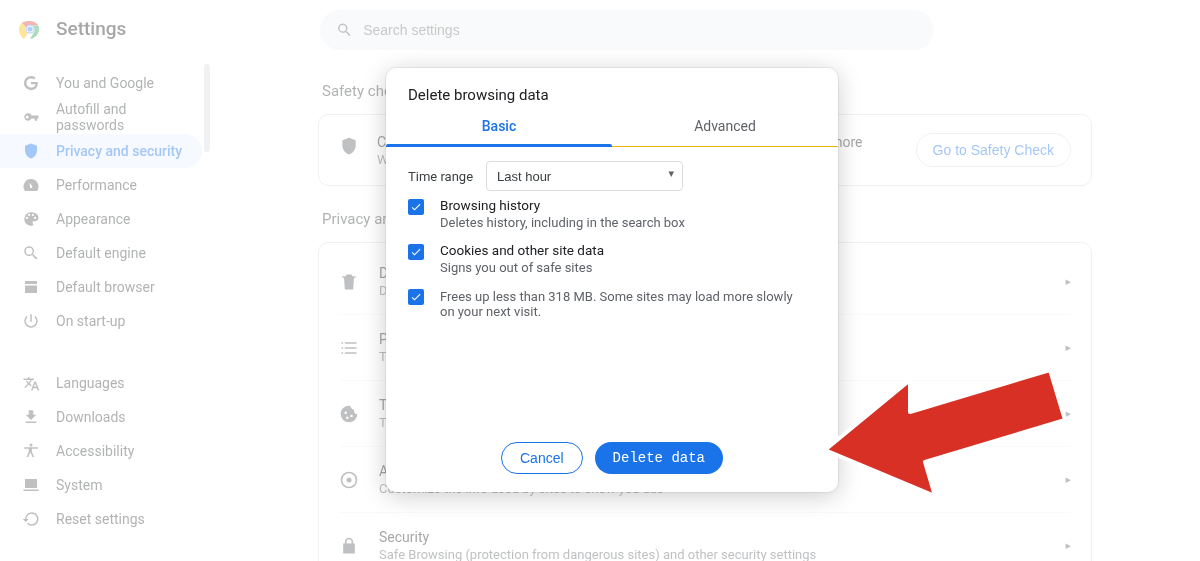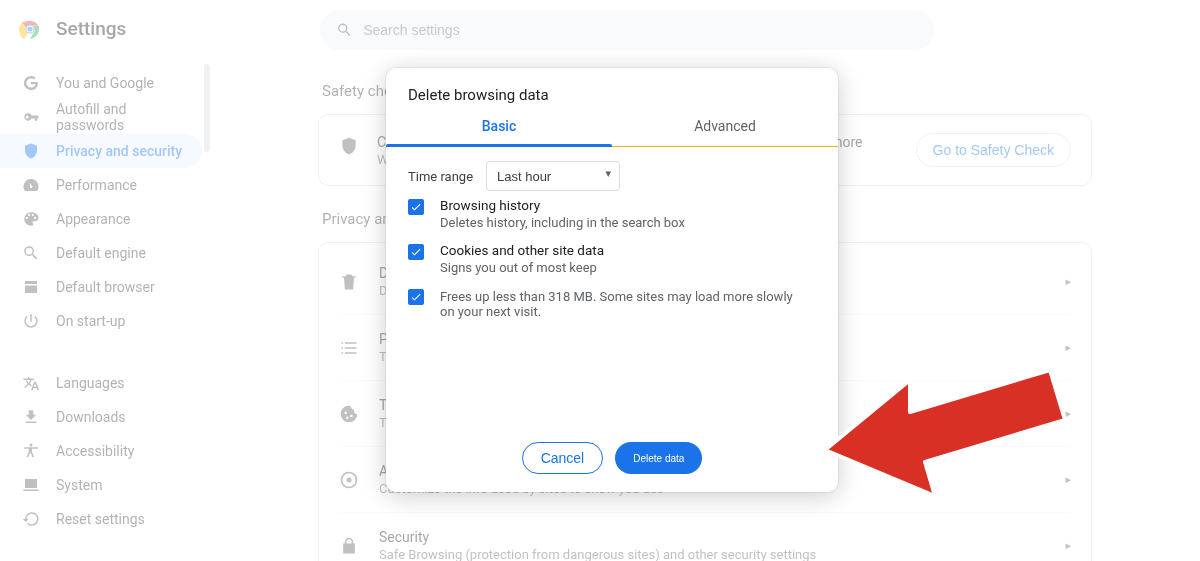--- a/index.html
+++ b/index.html
@@ -92,21 +92,21 @@
     color:#5f6368; cursor:pointer; position:relative;}
   .tab.active { color:#1a73e8; font-weight:500;}
   .tab.active::after {
     content:""; position:absolute; left:0; right:0; bottom:-1px; height:3px;
     background:#1a73e8; border-radius:2px 2px 0 0;
   }
   .body { padding:14px 22px 0; flex:1; overflow:hidden;}
   .trange { display:flex; align-items:center; margin-bottom:6px;}
   .trange-label { font-size:13px; color:#3c4043; width:78px;}
   .select {
-    border:1px solid #dadce0; border-radius:4px; height:30px; width:134px;
+    border:1px solid #dadce0; border-radius:4px; height:30px; width:197px;
     font-size:13px; color:#3c4043; padding:0 26px 0 10px; background:#fff;
     appearance:none; position:relative;
   }
   .sel-wrap{ position:relative; }
   .sel-wrap::after{
     content:"▾"; position:absolute; right:9px; top:6px; font-size:11px; color:#5f6368;
     pointer-events:none;
   }
 
   .opt { display:flex; margin-bottom:12px;}
@@ -121,21 +121,21 @@
 
   .actions{
     display:flex; justify-content:center; gap:12px; padding:16px 22px 18px;
   }
   .btn-outline{
     border:1.5px solid #1a73e8; color:#1a73e8; background:#fff;
     border-radius:18px; padding:7px 18px; font-size:14px; font-weight:500; cursor:pointer;
   }
   .btn-fill{
     border:none; color:#fff; background:#1a73e8;
-    border-radius:18px; padding:8px 18px; font-size:10px; font-weight:500; cursor:pointer;
+    border-radius:18px; padding:8px 18px; font-size:14px; font-weight:500; cursor:pointer;font-family:Liberation Mono, monospace;
   }
 
   
   .arrow {
     position:absolute; left:820px; top:340px; width:250px; height:170px;
     pointer-events:none;
   }
 </style>
 </head>
 <body>
@@ -351,21 +351,21 @@
         </div>
       </div>
       <div class="opt">
         <div class="cb">
           <svg viewBox="0 0 24 24">
               <path d="M9 16.2 4.8 12l-1.4 1.4L9 19 21 7l-1.4-1.4z"></path>
             </svg>
         </div>
         <div>
           <div class="o1">Cookies and other site data</div>
-          <div class="o2">Signs you out of most keep</div>
+          <div class="o2">Signs you out of safe sites</div>
         </div>
       </div>
       <div class="opt">
         <div class="cb">
           <svg viewBox="0 0 24 24">
               <path d="M9 16.2 4.8 12l-1.4 1.4L9 19 21 7l-1.4-1.4z"></path>
             </svg>
         </div>
         <div>
           <div class="o2">Frees up less than 318 MB. Some sites may load more slowly on your next visit.</div>

